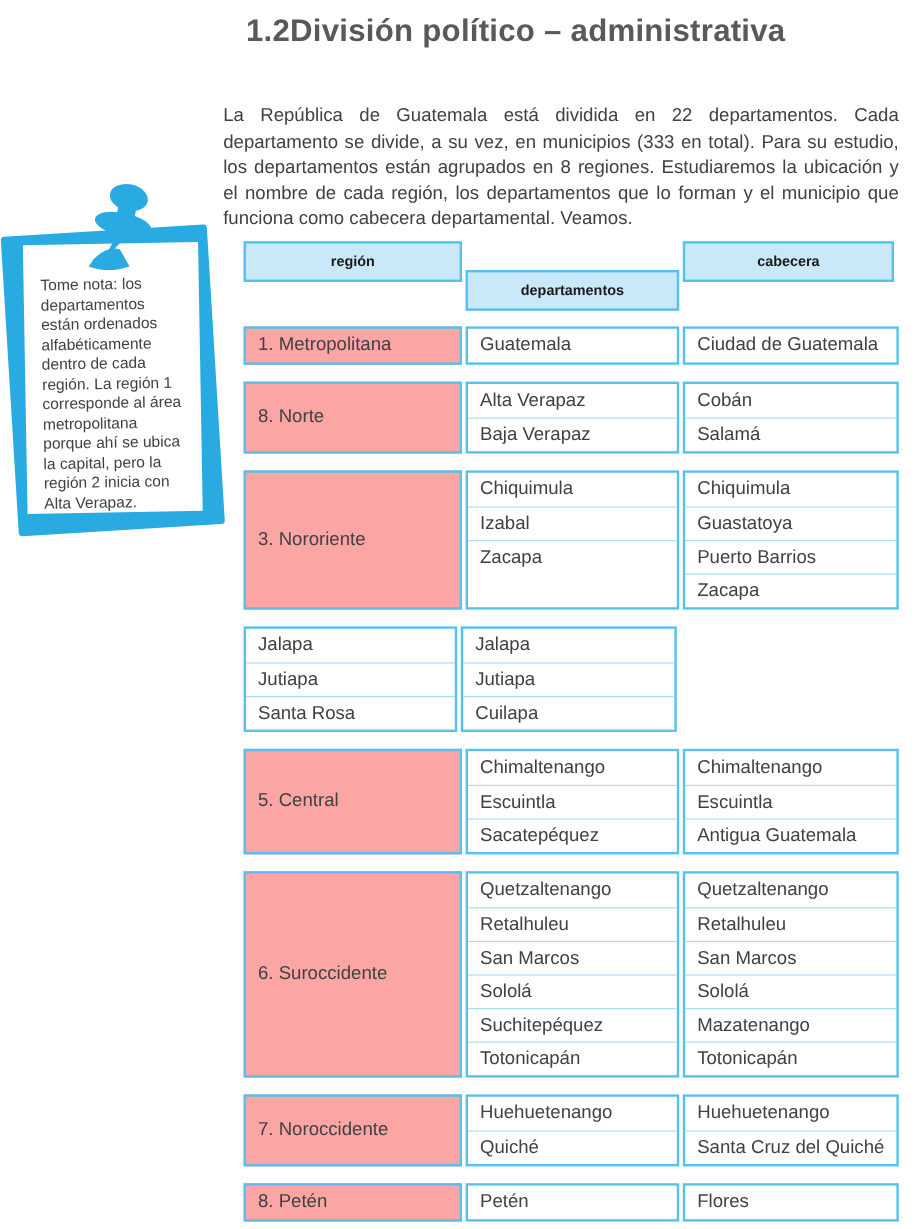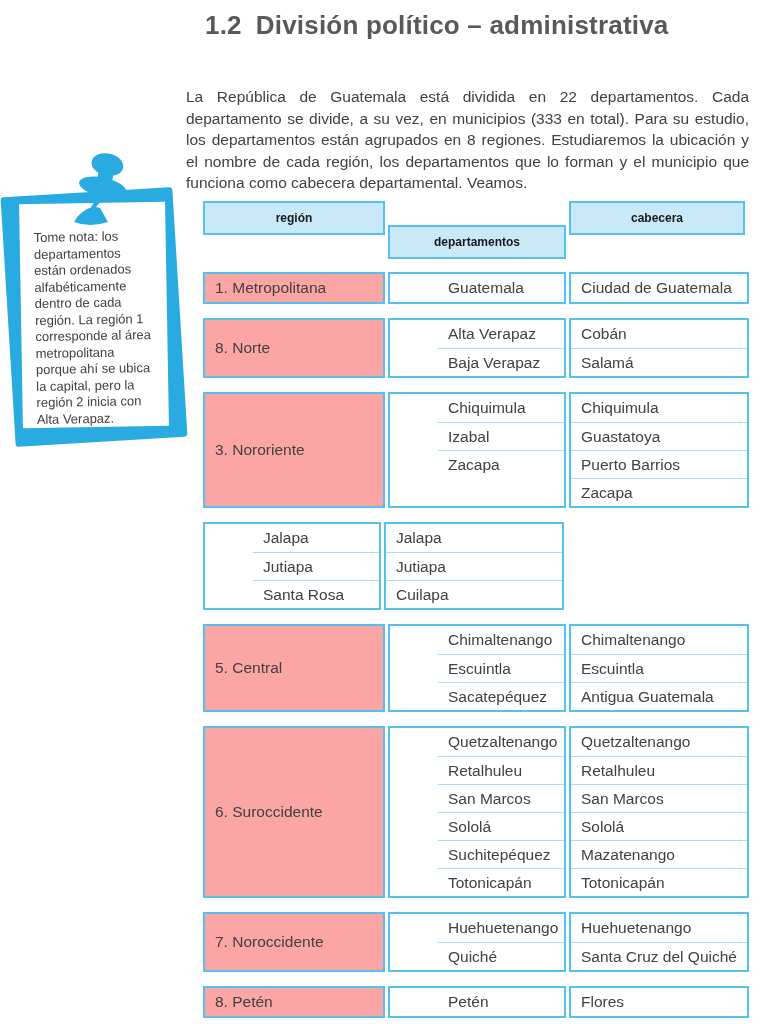--- a/index.html
+++ b/index.html
@@ -19,21 +19,21 @@
     overflow:hidden;
     font-family:"Liberation Sans","DejaVu Sans",sans-serif;
     color:var(--body-text);
   }
   
   .title{
     position:absolute;left:205px;top:10px;
     font-size:26px;font-weight:bold;color:var(--title-gray);
     letter-spacing:.2px;white-space:nowrap;
   }
-  .title .num{margin-right:14px;}
+  .title .num{}
   
   .intro{
     position:absolute;left:186px;top:86px;width:563px;
     font-size:15.5px;line-height:21.5px;text-align:justify;
     color:var(--body-text);
   }
   
   .note{position:absolute;left:4px;top:150px;width:186px;height:308px;}
   .note-back{
     position:absolute;left:4px;top:42px;width:172px;height:250px;
@@ -62,21 +62,21 @@
   .group{display:flex;gap:3px;align-items:stretch;}
   .region-cell{
     width:182px;display:flex;align-items:center;
     border:2px solid var(--table-border);background:#fca5a5;
     padding-left:10px;font-size:15.5px;color:var(--body-text);
   }
   .col{
     display:flex;flex-direction:column;
     border:2px solid var(--table-border);background:#fff;
   }
-  .col.c2{width:178px;padding-left:48px;}
+  .col.c2{width:178px;}
   .col.c3{width:180px;}
   .cellrow{
     height:28px;display:flex;align-items:center;padding-left:10px;
     font-size:15.5px;color:var(--body-text);
     border-top:1px solid var(--row-divider);
     white-space:nowrap;overflow:hidden;
   }
   .cellrow:first-child{border-top:none;}
 </style>
 </head>

